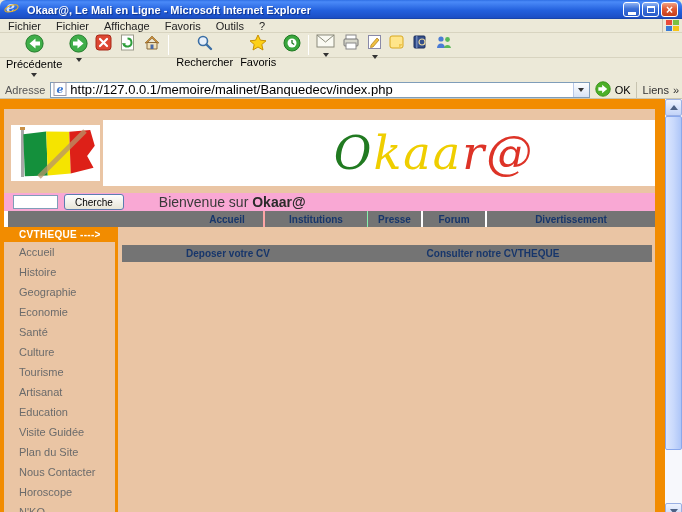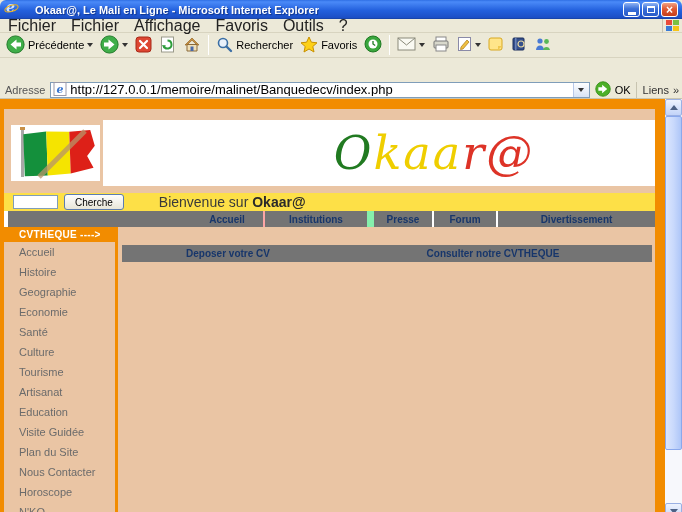--- a/index.html
+++ b/index.html
@@ -3,45 +3,45 @@
 <meta charset="utf-8">
 <style>
   * { box-sizing: border-box; margin: 0; padding: 0; }
   body { margin: 0; background: #fff; font-family: "Liberation Sans", sans-serif; }
   .window { width: 682px; height: 512px; position: relative; background: #ece9d8; overflow: hidden; }
 
   
   .titlebar { height: 19px; display: flex; align-items: center; padding: 0 4px;
     background: linear-gradient(180deg,#2f6fe4 0%,#4a8af8 10%,#2360dd 55%,#1c4fc6 92%,#16409f 100%);
     border-radius: 6px 6px 0 0; }
-  .titlebar .ttl { color: #fff; font-size: 11px; font-weight: bold; margin-left: 16px;
+  .titlebar .ttl { color: #fff; font-size: 11px; font-weight: bold; margin-left: 8px;
     text-shadow: 1px 1px 1px #10348c; white-space: nowrap; overflow: hidden; text-align: right; }
   .winbtns { margin-left: auto; display: flex; gap: 2px; }
   .wbtn { width: 17px; height: 15px; border: 1px solid #fff; border-radius: 3px;
     display: flex; align-items: center; justify-content: center;
     background: linear-gradient(180deg,#8fb3f4,#3a6fd8 45%,#2a5cc8); }
   .wbtn.close { background: linear-gradient(180deg,#f0a184,#e05a33 45%,#c43e1c); }
   .min-glyph { width: 8px; height: 3px; background: #fff; margin-top: 7px; }
   .rst-glyph { width: 8px; height: 7px; border: 1px solid #fff; border-top-width: 2px; }
   .close-x { color: #fff; font-weight: bold; font-size: 12px; line-height: 12px; }
 
   
   .menubar { height: 14px; display: flex; align-items: center; padding-left: 8px; gap: 15px;
-    background: #ece9d8; border-bottom: 1px solid #d8d4c0; font-size: 16px; color: #222; }
+    background: #ece9d8; border-bottom: 1px solid #d8d4c0; font-size: 11px; color: #222; }
   .menubar .mitem { cursor: default; }
   .winlogo { margin-left: auto; border-left: 1px solid #c8c4b0; height: 14px;
     display: flex; align-items: center; padding: 0 3px; }
   .winlogo .grid { display: grid; grid-template-columns: 6px 6px; grid-template-rows: 5px 5px; gap: 1px; }
   .winlogo .r { background: #e84a3a; } .winlogo .g { background: #7bc143; }
   .winlogo .b { background: #3a7bd5; } .winlogo .y { background: #f5c518; }
 
   
   .toolbar { height: 25px; display: flex; align-items: center; padding: 1px 4px; gap: 3px;
     background: #ece9d8; border-bottom: 1px solid #d8d4c0; font-size: 11px; }
-  .tbtn { display: flex; align-items: center; gap: 3px; padding: 0 2px; height: 22px; }
+  .tbtn { display: flex; align-items: center; gap: 3px; padding: 0 2px; height: 22px; flex-direction: column; }
   .dd { width: 0; height: 0; border-left: 3px solid transparent; border-right: 3px solid transparent;
     border-top: 4px solid #333; }
   .tsep { width: 1px; height: 20px; background: #c9c5b2; border-right: 1px solid #fff; margin: 0 2px; }
 
   
   .addrbar { height: 18px; display: flex; align-items: center; padding: 1px 3px;
     background: #ece9d8; border-bottom: 1px solid #c8c4b0; font-size: 11px; margin-top: 23px; }
   .addr-label { color: #555; margin: 0 5px 0 2px; }
   .addr-box { flex: 1; height: 16px; background: #fff; border: 1px solid #7f9db9;
     display: flex; align-items: center; padding-left: 2px; }
@@ -61,35 +61,35 @@
   .header-band { height: 84px; position: relative; background: var(--tan,#EAC5A4); }
   .flag-box { position: absolute; left: 7px; top: 16px; width: 89px; height: 56px; background: #fff; }
   .logo-panel { position: absolute; left: 99px; right: 0; top: 11px; height: 66px; background: #fff;
     display: flex; align-items: center; justify-content: center; padding-left: 110px; }
   .logo { font-family: "DejaVu Serif", serif; font-style: italic; font-size: 46px; line-height: 46px;
     letter-spacing: 2px; white-space: nowrap; }
   .lo0 { color: var(--logo-green,#217A21); }
   .lo1, .lo2, .lo3 { color: var(--logo-yellow,#EFCE00); }
   .lo4, .lo5 { color: var(--logo-red,#DD3327); }
 
-  .search-row { height: 18px; background: #fde047; display: flex; align-items: center; padding-left: 9px; }
+  .search-row { height: 18px; background: #f9a8d4; display: flex; align-items: center; padding-left: 9px; }
   .search-input { width: 45px; height: 14px; border: 1px solid #7f9db9; font-size: 10px; outline: none; }
   .cherche-btn { margin-left: 6px; height: 16px; padding: 0 10px; font-size: 10px;
     font-family: "Liberation Sans", sans-serif;
     border: 1px solid #5c7db1; border-radius: 3px; background: linear-gradient(#fefefe,#e8e6d8); }
   .welcome { margin-left: 35px; font-size: 14px; color: #3a3a3a; }
   .welcome b { color: #2a2a2a; }
 
   .nav-row { height: 16px; background: #fff; display: flex; padding-left: 4px; }
   .navbar { flex: 1; background: var(--bar-gray,#747474); display: flex; }
   .nav-spacer { width: 183px; }
   .nav-cell { display: flex; align-items: center; justify-content: center;
     font-size: 10px; font-weight: bold; color: var(--navy,#17366B); cursor: pointer; }
   .nc1 { width: 72px; } .nc2 { width: 104px; border-left: 2px solid #fca5a5; }
-  .nc3 { width: 65px; border-left: 7px solid #86efac; } .nc4 { width: 64px; border-left: 2px solid #fff; }
+  .nc3 { width: 54px; border-left: 1px solid #86efac; } .nc4 { width: 64px; border-left: 2px solid #fff; }
   .nc5 { flex: 1; border-left: 2px solid #fff; }
 
   .body-row { flex: 1; display: flex; min-height: 0; }
   .sidebar { width: 111px; display: flex; flex-direction: column; overflow: hidden; }
   .side-header { height: 15px; background: var(--orange,#F28C00); color: #fff; font-weight: bold;
     font-size: 10px; line-height: 15px; padding-left: 15px; letter-spacing: .3px; white-space: nowrap; }
   .side-item { height: 20px; line-height: 20px; padding-left: 15px; font-size: 11px;
     color: var(--sidebar-gray,#6B6B6B); cursor: pointer; white-space: nowrap; }
   .side-divider { width: 3px; background: var(--orange,#F28C00); }
   .main { flex: 1; position: relative; background: var(--tan,#EAC5A4); }

